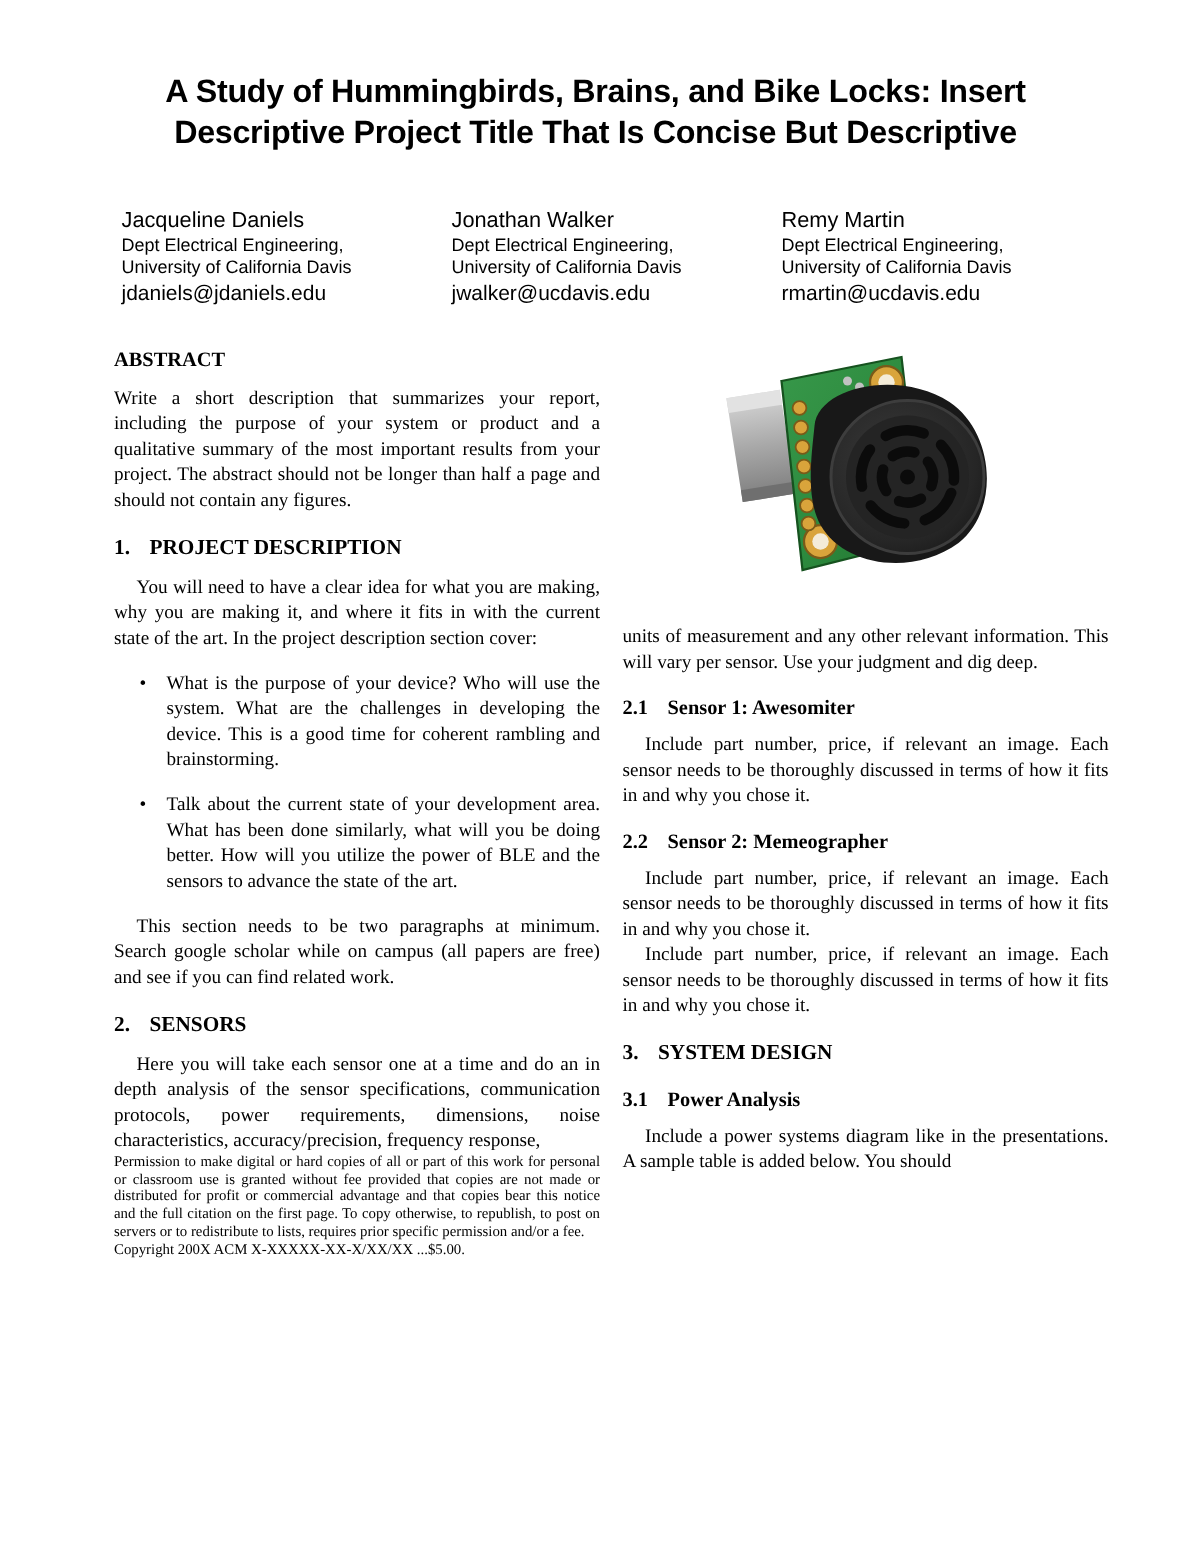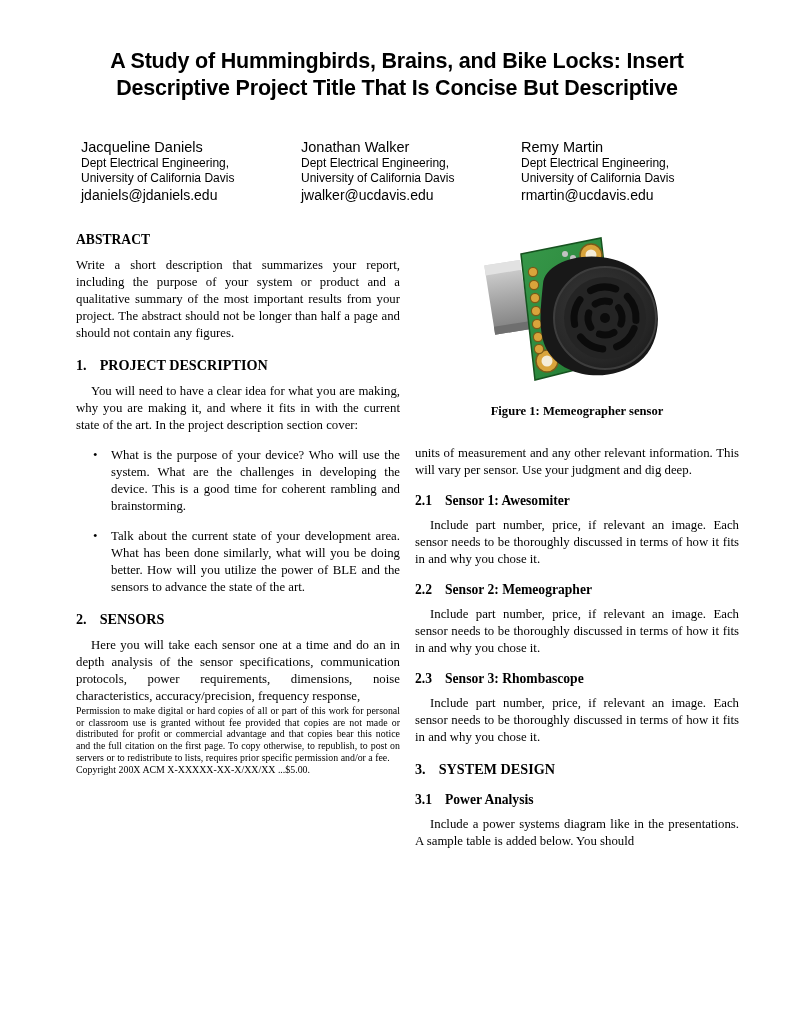--- a/index.html
+++ b/index.html
@@ -135,20 +135,21 @@
         <div class="bullet-item">
           <span class="dot">•</span>
           <p>What is the purpose of your device? Who will use the system. What are the challenges in developing the device. This is a good time for coherent rambling and brainstorming.</p>
         </div>
         <div class="bullet-item">
           <span class="dot">•</span>
           <p>Talk about the current state of your development area. What has been done similarly, what will you be doing better. How will you utilize the power of BLE and the sensors to advance the state of the art.</p>
         </div>
       </div>
 
+      <p class="indent">This section needs to be two paragraphs at minimum. Search google scholar while on campus (all papers are free) and see if you can find related work.</p>
 
       <h2 class="sec"><span class="num">2.</span><span>SENSORS</span></h2>
       <p class="indent">Here you will take each sensor one at a time and do an in depth analysis of the sensor specifications, communication protocols, power requirements, dimensions, noise characteristics, accuracy/precision, frequency response,</p>
 
       <div class="copyright">
         <p>Permission to make digital or hard copies of all or part of this work for personal or classroom use is granted without fee provided that copies are not made or distributed for profit or commercial advantage and that copies bear this notice and the full citation on the first page. To copy otherwise, to republish, to post on servers or to redistribute to lists, requires prior specific permission and/or a fee.</p>
         <p>Copyright 200X ACM X-XXXXX-XX-X/XX/XX ...$5.00.</p>
       </div>
     </div>
 
@@ -217,32 +218,30 @@
           <circle cx="124" cy="86" r="51" fill="url(#face)"></circle>
           <circle cx="124" cy="86" r="51" fill="none" stroke="#3d3d3d" stroke-width="2"></circle>
           <circle cx="124" cy="86" r="41" fill="#242424"></circle>
 
           <g fill="none" stroke="#0b0b0b" stroke-linecap="round">
             <circle cx="124" cy="86" r="31" stroke-width="7" stroke-dasharray="26 14" transform="rotate(20 124 86)"></circle>
             <circle cx="124" cy="86" r="17" stroke-width="7" stroke-dasharray="15 11" transform="rotate(-30 124 86)"></circle>
           </g>
           <circle cx="124" cy="86" r="5" fill="#0b0b0b"></circle>
         </svg>
-        <div class="figcaption">Figure 1: Memeographer sensor</div>
       </div>
 
       <p class="after-figure">units of measurement and any other relevant information. This will vary per sensor. Use your judgment and dig deep.</p>
 
       <h3 class="subsec"><span class="num">2.1</span><span>Sensor 1: Awesomiter</span></h3>
       <p class="indent">Include part number, price, if relevant an image. Each sensor needs to be thoroughly discussed in terms of how it fits in and why you chose it.</p>
 
       <h3 class="subsec"><span class="num">2.2</span><span>Sensor 2: Memeographer</span></h3>
       <p class="indent">Include part number, price, if relevant an image. Each sensor needs to be thoroughly discussed in terms of how it fits in and why you chose it.</p>
 
-      <h3 class="subsec"><span class="num">2.3</span><span>Sensor 3: Rhombascope</span></h3>
       <p class="indent">Include part number, price, if relevant an image. Each sensor needs to be thoroughly discussed in terms of how it fits in and why you chose it.</p>
 
       <h2 class="sec"><span class="num">3.</span><span>SYSTEM DESIGN</span></h2>
 
       <h3 class="subsec"><span class="num">3.1</span><span>Power Analysis</span></h3>
       <p class="indent">Include a power systems diagram like in the presentations. A sample table is added below. You should</p>
 
     </div>
   </div>
 </div>

